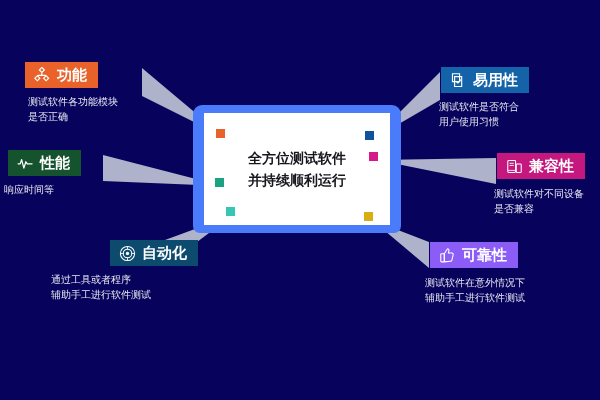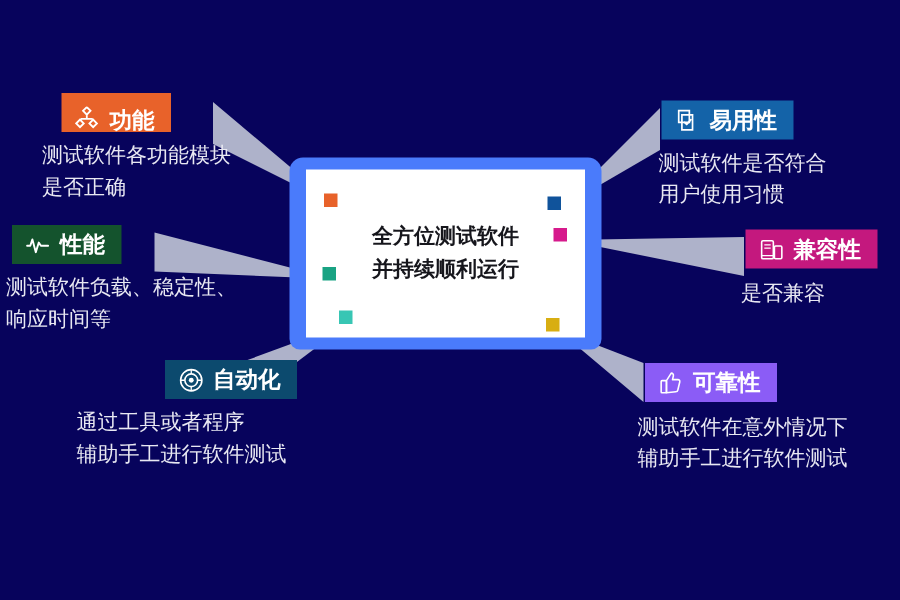--- a/index.html
+++ b/index.html
@@ -92,21 +92,21 @@
     height: 17px;
     flex: 0 0 17px;
   }
   .chip .chip-icon svg { display: block; }
   .chip-label { line-height: 1; position: relative; top: 0px; }
 
   
   .desc {
     position: absolute;
     color: #e8e8f2;
-    font-size: 14px;
+    font-size: 10px;
     line-height: 1.52;
     white-space: nowrap;
   }
   .desc.right { text-align: left; }
 </style>
 </head>
 <body>
 
 <div id="stage">
 
@@ -132,21 +132,21 @@
     <div>并持续顺利运行</div>
   </div>
 
   <div class="dot" style="left:216px; top:129px; background:#e8622a;"></div>
   <div class="dot" style="left:215px; top:178px; background:#19a383;"></div>
   <div class="dot" style="left:226px; top:207px; background:#38c6b4;"></div>
   <div class="dot" style="left:365px; top:131px; background:#10539b;"></div>
   <div class="dot" style="left:369px; top:152px; background:#d61a8c;"></div>
   <div class="dot" style="left:364px; top:212px; background:#d8ae12;"></div>
 
-  <div class="chip" style="left:41px; top:62px; background:#e8622a;align-items:flex-end;">
+  <div class="chip" style="left:25px; top:62px; background:#e8622a;">
     <span class="chip-icon">
       <svg viewBox="0 0 24 24" width="17" height="17" fill="none" stroke="#ffffff" stroke-width="1.7">
         <rect x="8.6" y="1.6" width="5" height="5" transform="rotate(45 11.1 4.1)"></rect>
         <rect x="2.2" y="13.4" width="5" height="5" transform="rotate(45 4.7 15.9)"></rect>
         <rect x="14.6" y="13.4" width="5" height="5" transform="rotate(45 17.1 15.9)"></rect>
         <path d="M11.1 8.3v3.4M11.1 11.7H5.3M11.1 11.7h5.6M5.3 11.7v1.4M16.7 11.7v1.4"></path>
       </svg>
     </span>
     <span class="chip-label">功能</span>
   </div>
@@ -157,21 +157,20 @@
 
   <div class="chip" style="left:8px; top:150px; background:#14532d;">
     <span class="chip-icon">
       <svg viewBox="0 0 24 24" width="17" height="17" fill="none" stroke="#ffffff" stroke-width="1.8" stroke-linecap="round" stroke-linejoin="round">
         <path d="M1.5 12.5h3l2-6 3.2 12 2.8-9 2 3h6.8"></path>
       </svg>
     </span>
     <span class="chip-label">性能</span>
   </div>
   <div class="desc" style="left:4px; top:182px;">
-    <div>测试软件负载、稳定性、</div>
     <div>响应时间等</div>
   </div>
 
   <div class="chip" style="left:62px; top:240px; background:#0c4a6e;margin-left:48px;">
     <span class="chip-icon">
       <svg viewBox="0 0 24 24" width="17" height="17" fill="none" stroke="#ffffff" stroke-width="1.5">
         <circle cx="12" cy="12" r="10"></circle>
         <circle cx="12" cy="12" r="6"></circle>
         <circle cx="12" cy="12" r="2.3" fill="#ffffff" stroke="none"></circle>
         <path d="M12 6v-4M12 18v4M6 12H2M18 12h4" stroke-width="1.2"></path>
@@ -204,20 +203,21 @@
       <svg viewBox="0 0 24 24" width="17" height="17" fill="none" stroke="#ffffff" stroke-width="1.5">
         <rect x="2.5" y="3.5" width="11" height="17" rx="1.3"></rect>
         <rect x="14.5" y="8.5" width="7" height="12" rx="1.1"></rect>
         <path d="M5 7.5h6M5 10.5h6" stroke-width="1.2"></path>
         <path d="M2.5 17.5h11" stroke-width="1.2"></path>
       </svg>
     </span>
     <span class="chip-label">兼容性</span>
   </div>
   <div class="desc right" style="left:494px; top:186px;">
+    <div>测试软件对不同设备</div>
     <div>是否兼容</div>
   </div>
 
   <div class="chip" style="left:430px; top:242px; background:#8b5cf6;">
     <span class="chip-icon">
       <svg viewBox="0 0 24 24" width="17" height="17" fill="none" stroke="#ffffff" stroke-width="1.5" stroke-linejoin="round">
         <path d="M7.5 21V9.5l4.5-7c1.5 0 2.3 1 2 2.5l-.8 3.6h5.1c1.2 0 2 1 1.7 2.2l-1.8 7.6c-.2 1-1 1.6-2 1.6z"></path>
         <rect x="2.5" y="9.5" width="5" height="11.5" rx="0.8"></rect>
       </svg>
     </span>

